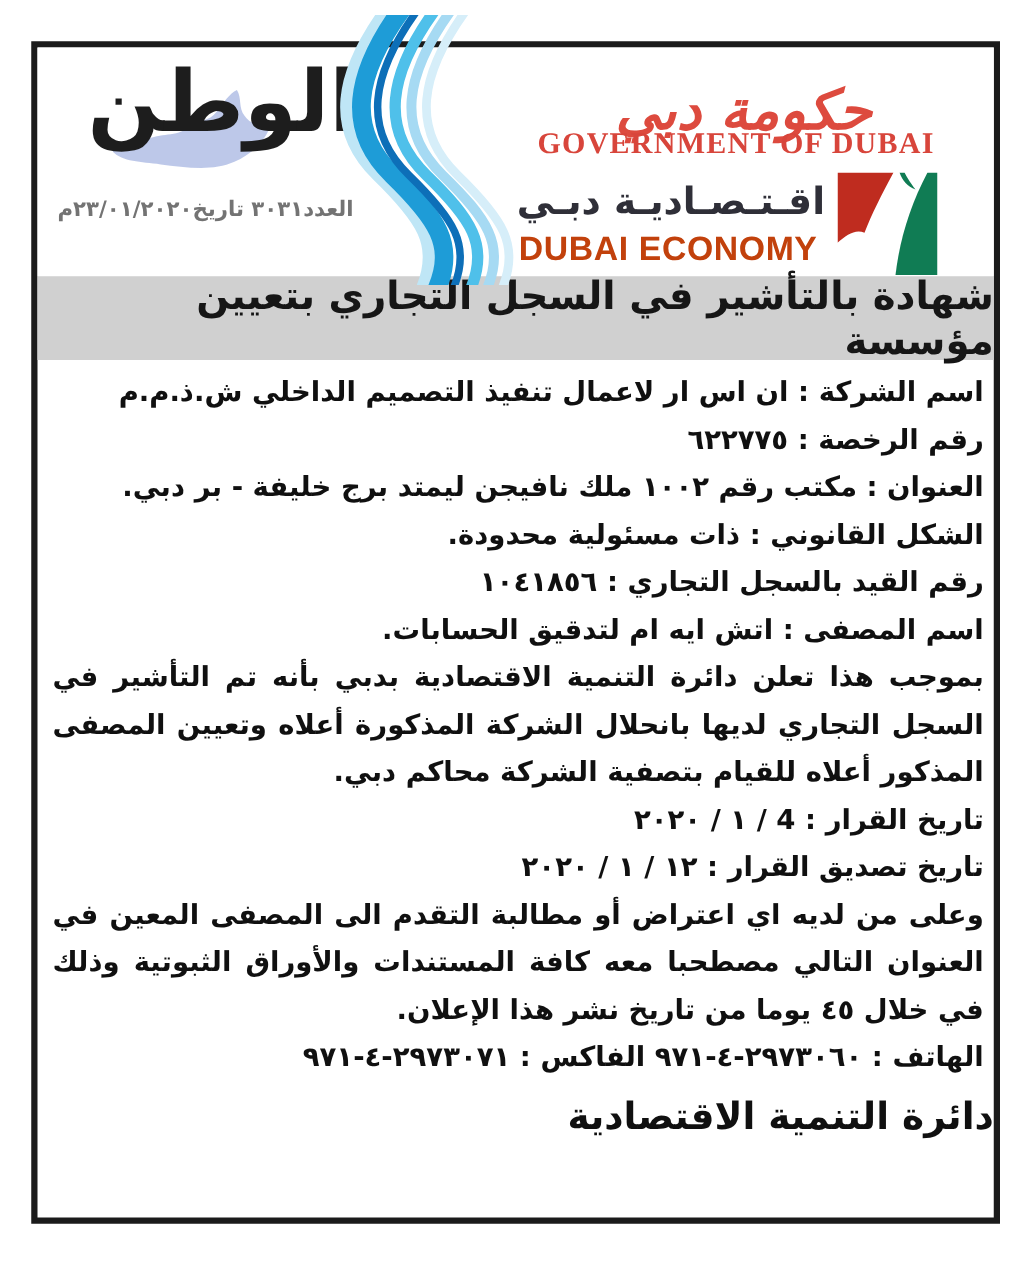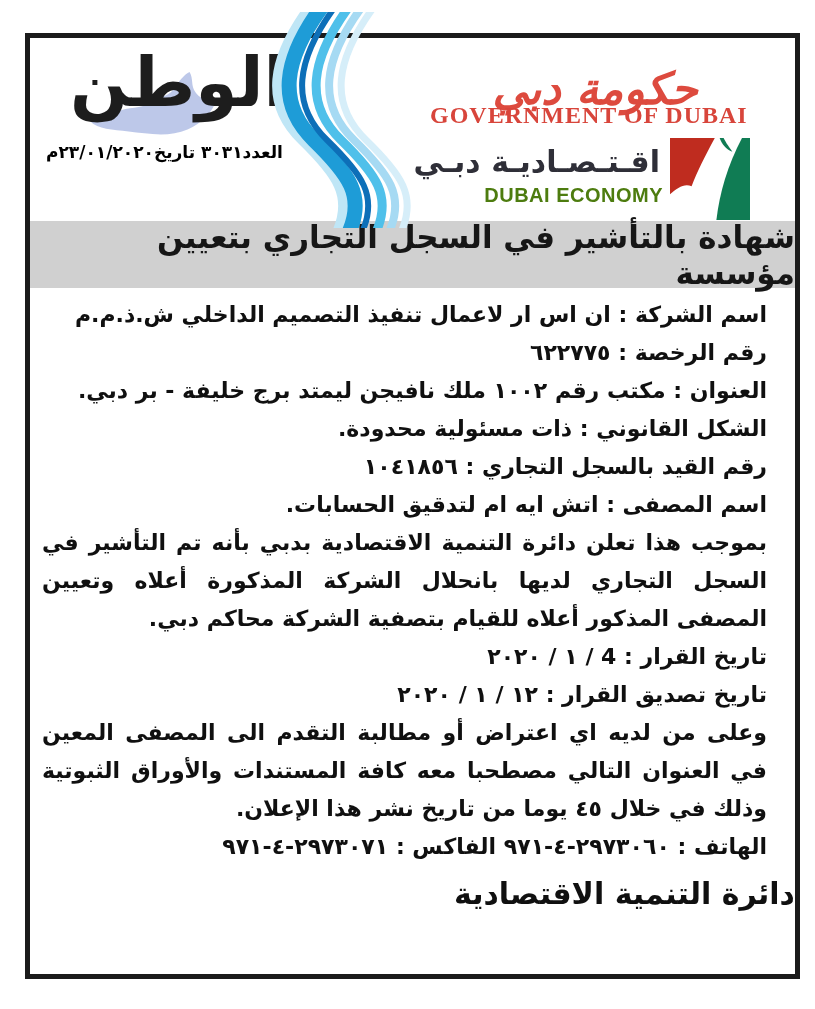--- a/index.html
+++ b/index.html
@@ -12,51 +12,51 @@
     box-sizing:border-box;border:5px solid #1b1b1b;background:#fff;
   }
   
   .header{position:relative;height:183px;background:#fff;}
   .uae-map{position:absolute;left:58px;top:32px;width:132px;height:80px;z-index:1;}
   .paper-name{
     position:absolute;left:40px;top:2px;z-index:2;
     font-size:68px;font-weight:bold;color:#1d1d1d;direction:rtl;line-height:1.25;
   }
   .issue-line{
-    position:absolute;left:16px;top:104px;z-index:2;
-    font-size:17px;font-weight:bold;direction:rtl;color:#000000;letter-spacing:0;
+    position:absolute;left:16px;top:120px;z-index:2;
+    font-size:17px;font-weight:bold;direction:rtl;color:#737373;letter-spacing:0;
   }
   .wave{position:absolute;left:190px;top:-26px;width:205px;height:216px;z-index:3;}
   .gov-callig{
     position:absolute;left:415px;top:-4px;width:300px;text-align:center;z-index:2;
     font-family:"DejaVu Serif",serif;font-style:italic;font-weight:bold;
     font-size:44px;color:#dd4a3e;direction:rtl;line-height:1.4;margin-top:24px;
   }
   .gov-en{
     position:absolute;left:400px;top:64px;width:335px;z-index:2;
     font-family:"Liberation Serif",serif;font-weight:bold;font-size:24px;
     color:#d8453b;letter-spacing:1px;white-space:nowrap;
   }
   .econ-ar{
     position:absolute;left:385px;top:106px;width:245px;text-align:left;z-index:2;
     direction:rtl;font-size:30px;font-weight:bold;color:#2f2f38;white-space:nowrap;
   }
   .econ-en{
-    position:absolute;left:385px;top:146px;width:248px;text-align:right;z-index:2;
-    font-family:"Liberation Sans",sans-serif;font-weight:bold;font-size:20px;
-    color:#4d7c0f;letter-spacing:0.5px;white-space:nowrap;
+    position:absolute;left:385px;top:146px;width:248px;z-index:2;
+    font-family:"Liberation Sans",sans-serif;font-weight:bold;font-size:27px;
+    color:#c2410c;letter-spacing:0.5px;white-space:nowrap;
   }
   .ded-logo{position:absolute;left:640px;top:100px;width:80px;height:82px;z-index:2;}
   
   .title-bar{
     height:67px;background:#d0d0d0;display:flex;align-items:center;justify-content:center;
     direction:rtl;font-size:31px;font-weight:bold;color:#161616;position:relative;z-index:2;
   }
   
-  .body-text{padding:8px 28px 0 12px;direction:rtl;}
+  .body-text{padding:8px 8px 0 12px;direction:rtl;}
   .body-text p{
     margin:0;font-size:22px;font-weight:bold;line-height:38px;
     text-align:justify;color:#101010;
   }
   .signature{
     margin:10px 0 0 14px;font-size:30px;font-weight:bold;color:#101010;
     direction:rtl;text-align:right;
   }
 </style>
 </head>

